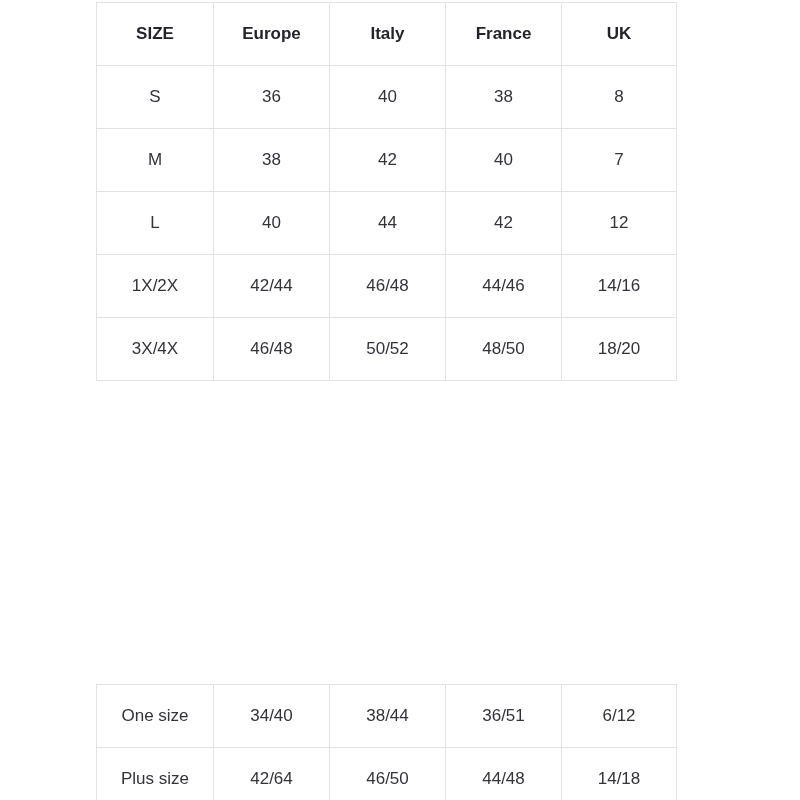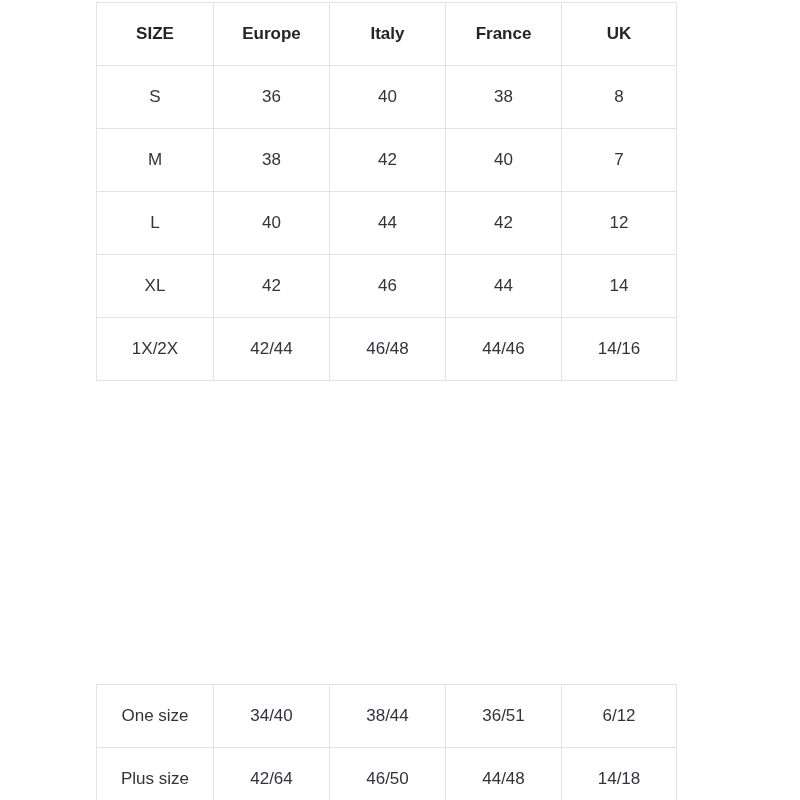--- a/index.html
+++ b/index.html
@@ -107,32 +107,32 @@
           <td>7</td>
         </tr>
         <tr class="row-h">
           <td class="lbl">L</td>
           <td>40</td>
           <td>44</td>
           <td>42</td>
           <td>12</td>
         </tr>
         <tr class="row-h">
-          <td class="lbl">XL</td>
-          <td>42</td>
-          <td>46</td>
-          <td>44</td>
-          <td>14</td>
-        </tr>
-        <tr class="row-h">
           <td class="lbl">1X/2X</td>
           <td>42/44</td>
           <td>46/48</td>
           <td>44/46</td>
           <td>14/16</td>
+        </tr>
+        <tr class="row-h">
+          <td class="lbl">3X/4X</td>
+          <td>46/48</td>
+          <td>50/52</td>
+          <td>48/50</td>
+          <td>18/20</td>
         </tr>
       </tbody>
     </table>
   </div>
 
   <div class="table-wrap" id="secondary-table-wrap">
     <table class="size-table">
       <colgroup>
         <col class="c0">
           <col class="c1">

